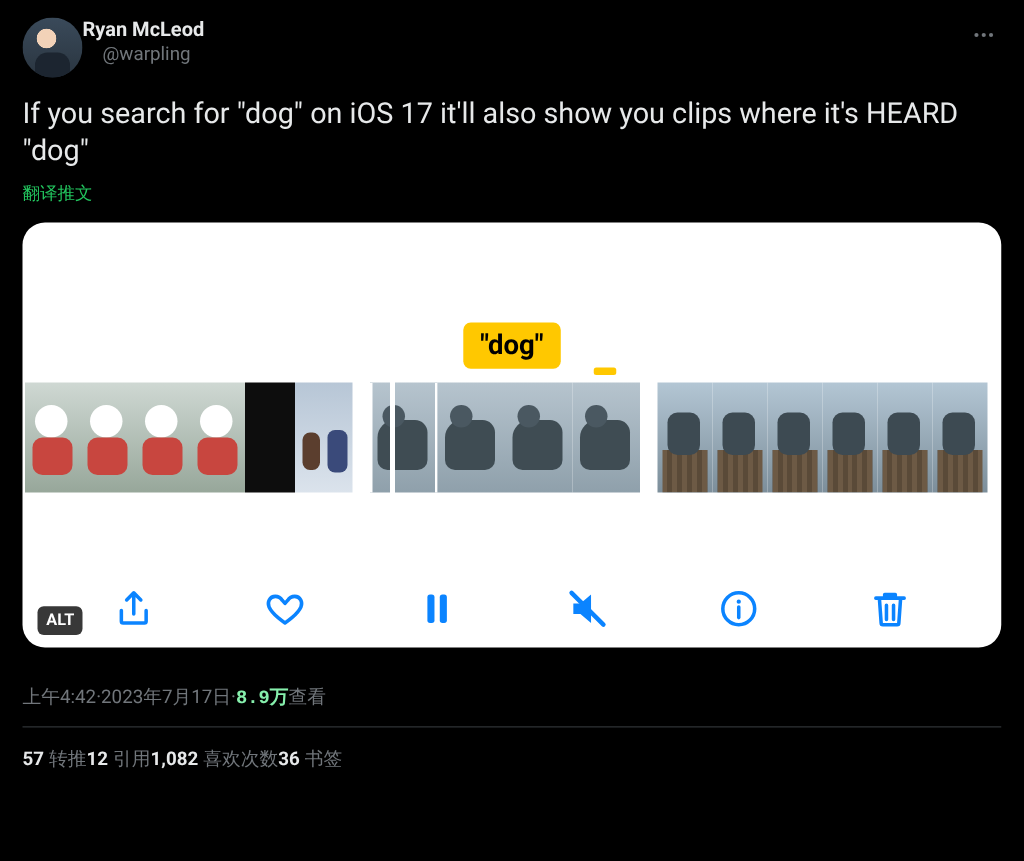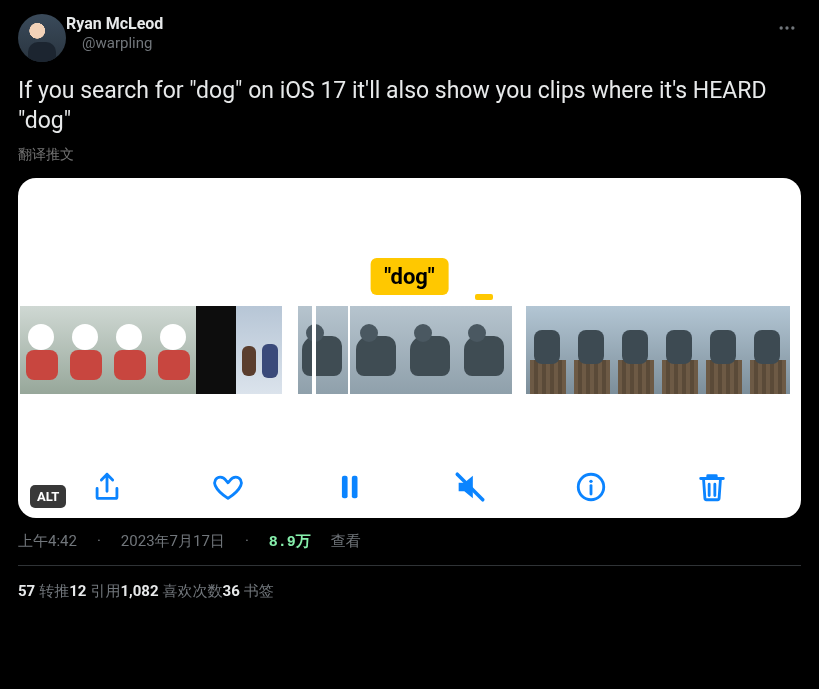--- a/index.html
+++ b/index.html
@@ -31,21 +31,21 @@
     position:absolute; left:10px; right:10px; bottom:-6px; height:26px;
     background:#1c2530; border-radius:10px 10px 0 0;
   }
   .name-col { display:flex; flex-direction:column; line-height:1.25; }
   .display-name { font-weight:700; font-size:16px; color:#e7e9ea; }
   .handle { color:#71767b; font-size:15px;margin-left:16px; }
   .more-btn { margin-left:auto; color:#71767b; padding:4px; cursor:pointer; }
   .more-btn svg { width:20px; height:20px; display:block; }
 
   .tweet-text { font-size:23px; line-height:1.3; margin-top:14px; font-weight:400; }
-  .translate-link { color:#737373; font-size:14px; margin-top:10px; display:inline-block; }
+  .translate-link { color:#22c55e; font-size:14px; margin-top:10px; display:inline-block; }
 
   .media-card {
     margin-top:14px;
     background:#fff;
     border-radius:18px;
     overflow:hidden;
     position:relative;
     height:340px;
   }
   .label-bubble {
@@ -110,24 +110,24 @@
   .tool-btn svg { width:34px; height:34px; display:block; stroke:#0b84ff; fill:none; stroke-width:2; }
 
   .alt-badge {
     position:absolute; left:12px; bottom:10px;
     background:rgba(0,0,0,0.78);
     color:#fff; font-weight:700; font-size:13px;
     padding:4px 7px; border-radius:5px;
   }
 
   .meta-row {
-    margin-top:14px;
+    margin-top:30px;
     color:#71767b;
     font-size:15px;
-    display:flex; gap:20px; 
+    display:flex; gap:0; 
   }
   .meta-row .strong { color:#86efac; font-weight:700;font-family:Liberation Mono, monospace; }
   .divider { border:none; border-top:1px solid #2f3336; margin-top:14px; }
 
   .stats-row {
     display:flex; padding-top:16px;
     color:#71767b; font-size:15px;
   }
   .stat .num { color:#e7e9ea; font-weight:700; margin-right:4px; }
 </style>

